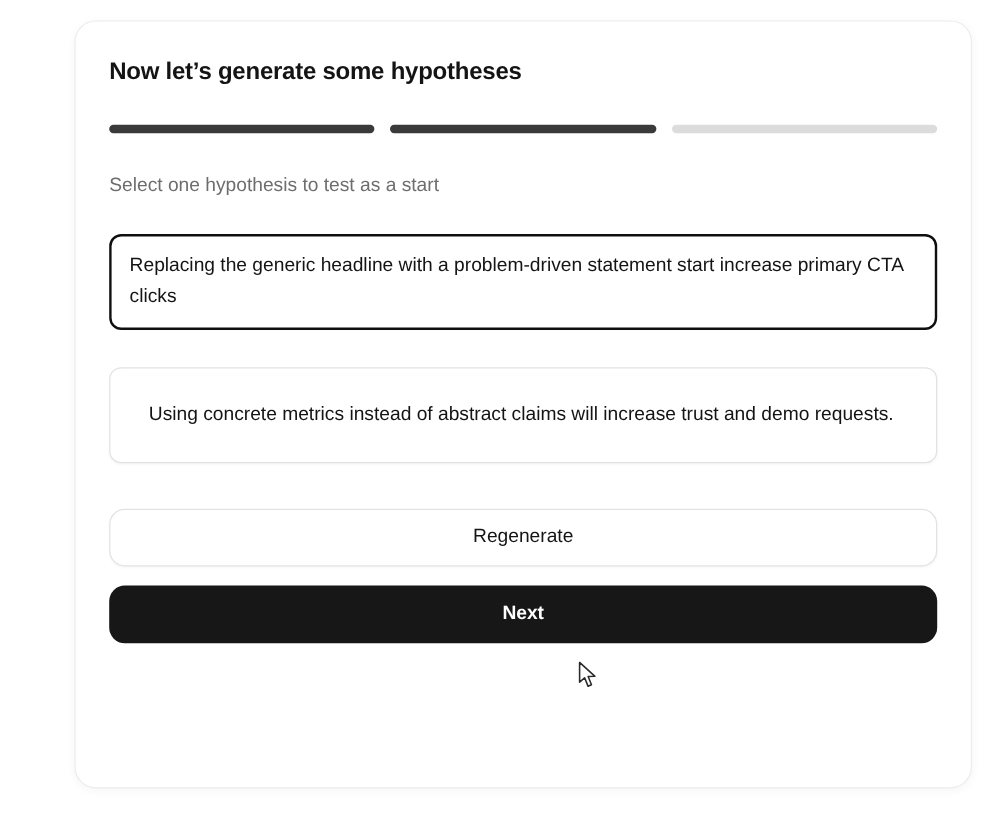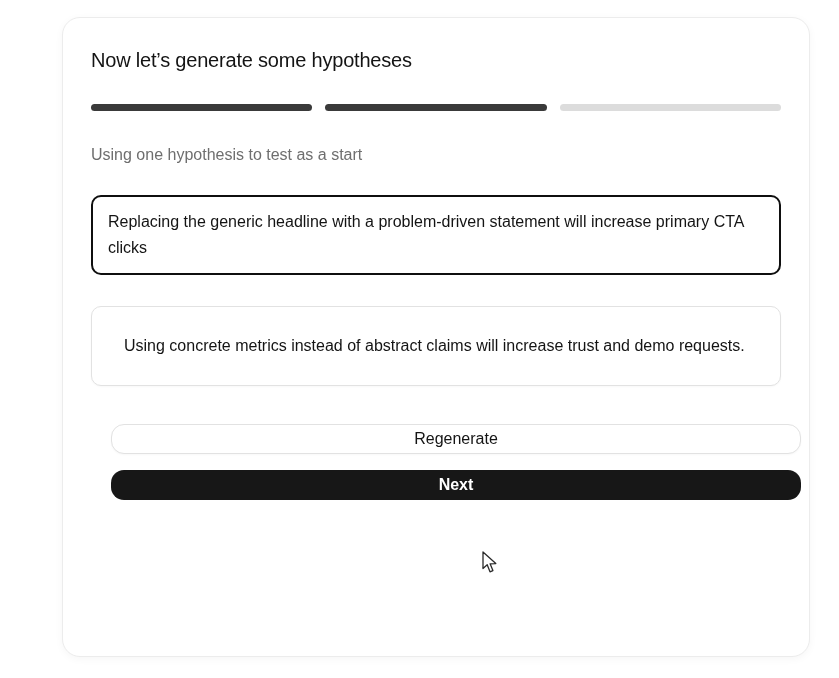--- a/index.html
+++ b/index.html
@@ -25,21 +25,21 @@
     left: 62px; top: 17px;
     width: 748px; height: 640px;
     background: #ffffff;
     border: 1px solid #ececec;
     border-radius: 18px;
     box-shadow: 0 2px 8px rgba(0,0,0,0.04);
     padding: 30px 28px;
   }
   .panel-title {
     font-size: 20px;
-    font-weight: 400;
+    font-weight: 700;
     letter-spacing: -0.2px;
     color: var(--body-text);
     line-height: 24px;
   }
   .progress-row {
     display: flex;
     gap: 13px;
     margin-top: 32px;
     height: 7px;
   }
@@ -73,29 +73,28 @@
   }
   .option:first-of-type { margin-top: 25px; }
   .option.selected {
     border: 2px solid var(--selected-border);
     padding: 12px 15px;
     box-shadow: none;
   }
   .option + .option { margin-top: 31px; }
   .btn {
     width: 100%;
-    height: 30px;
+    height: 48px;
     border-radius: 13px;
     font-family: "Liberation Sans", sans-serif;
     font-size: 16px;
     display: flex;
     align-items: center;
     justify-content: center;
     cursor: pointer;
-    margin-left: 20px;
   }
   .btn-regenerate {
     margin-top: 38px;
     background: #ffffff;
     border: 1px solid var(--unselected-border);
     color: var(--body-text);
     box-shadow: 0 1px 2px rgba(0,0,0,0.03);
   }
   .btn-next {
     margin-top: 16px;
@@ -115,24 +114,24 @@
 
 <div class="panel">
   <div class="panel-title">Now let’s generate some hypotheses</div>
 
   <div class="progress-row">
     <div class="progress-segment complete"></div>
     <div class="progress-segment complete"></div>
     <div class="progress-segment upcoming"></div>
   </div>
 
-  <div class="panel-subtitle">Using one hypothesis to test as a start</div>
+  <div class="panel-subtitle">Select one hypothesis to test as a start</div>
 
   <div class="option selected">
-    <span>Replacing the generic headline with a problem-driven statement will increase primary CTA clicks</span>
+    <span>Replacing the generic headline with a problem-driven statement start increase primary CTA clicks</span>
   </div>
   <div class="option">
     <span>Using concrete metrics instead of abstract claims will increase trust and demo requests.</span>
   </div>
 
   <div class="btn btn-regenerate">Regenerate</div>
   <div class="btn btn-next">Next</div>
 </div>
 
 <svg class="cursor" width="18" height="24" viewBox="0 0 18 24" style="left: 481px; top: 551px;">

